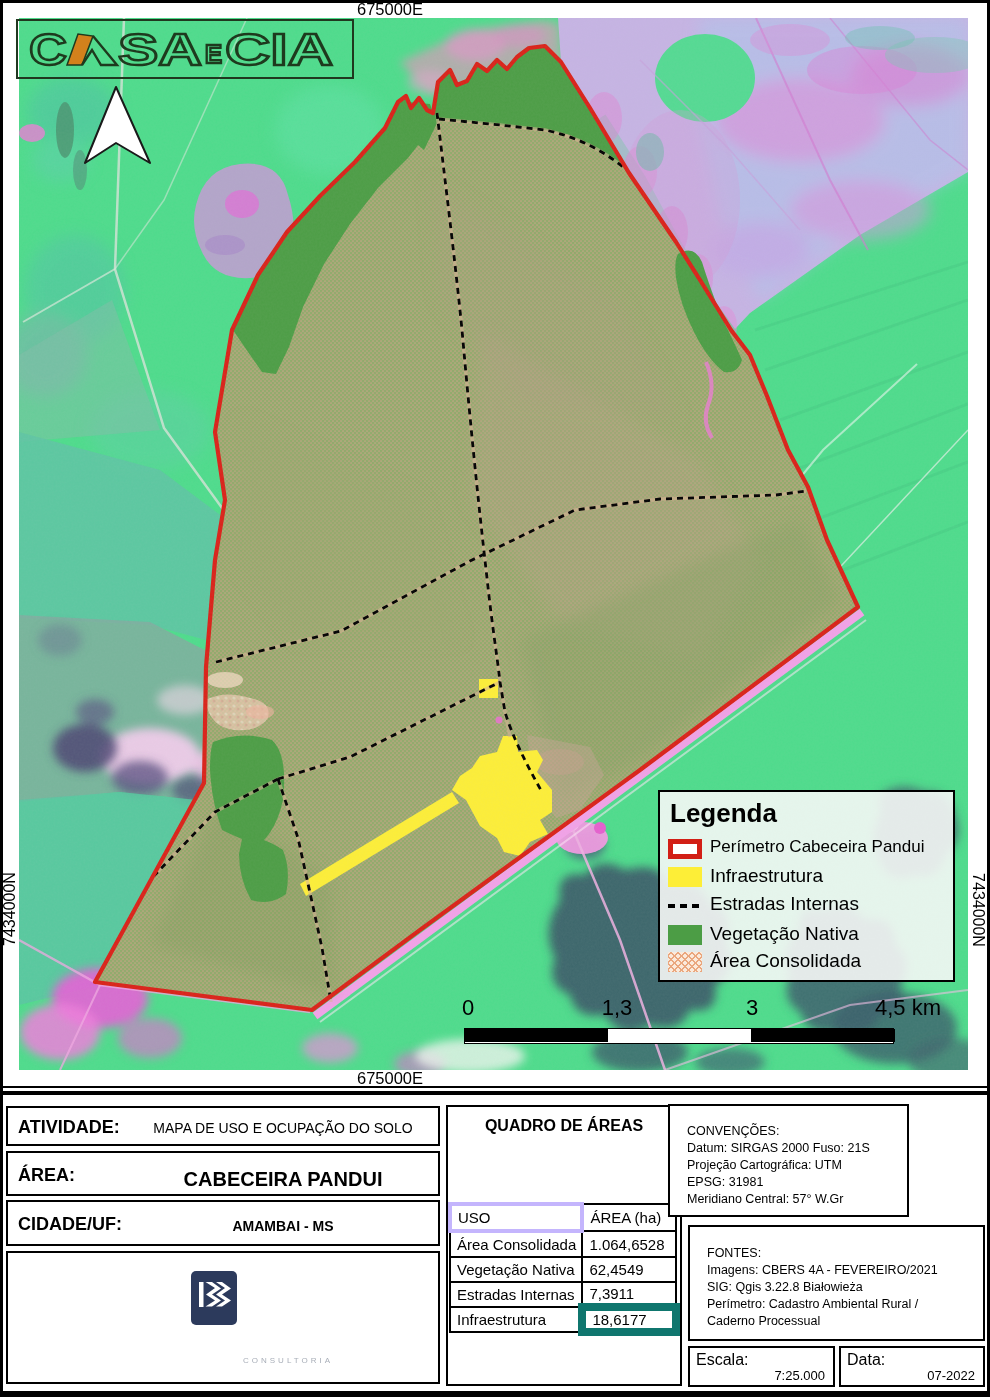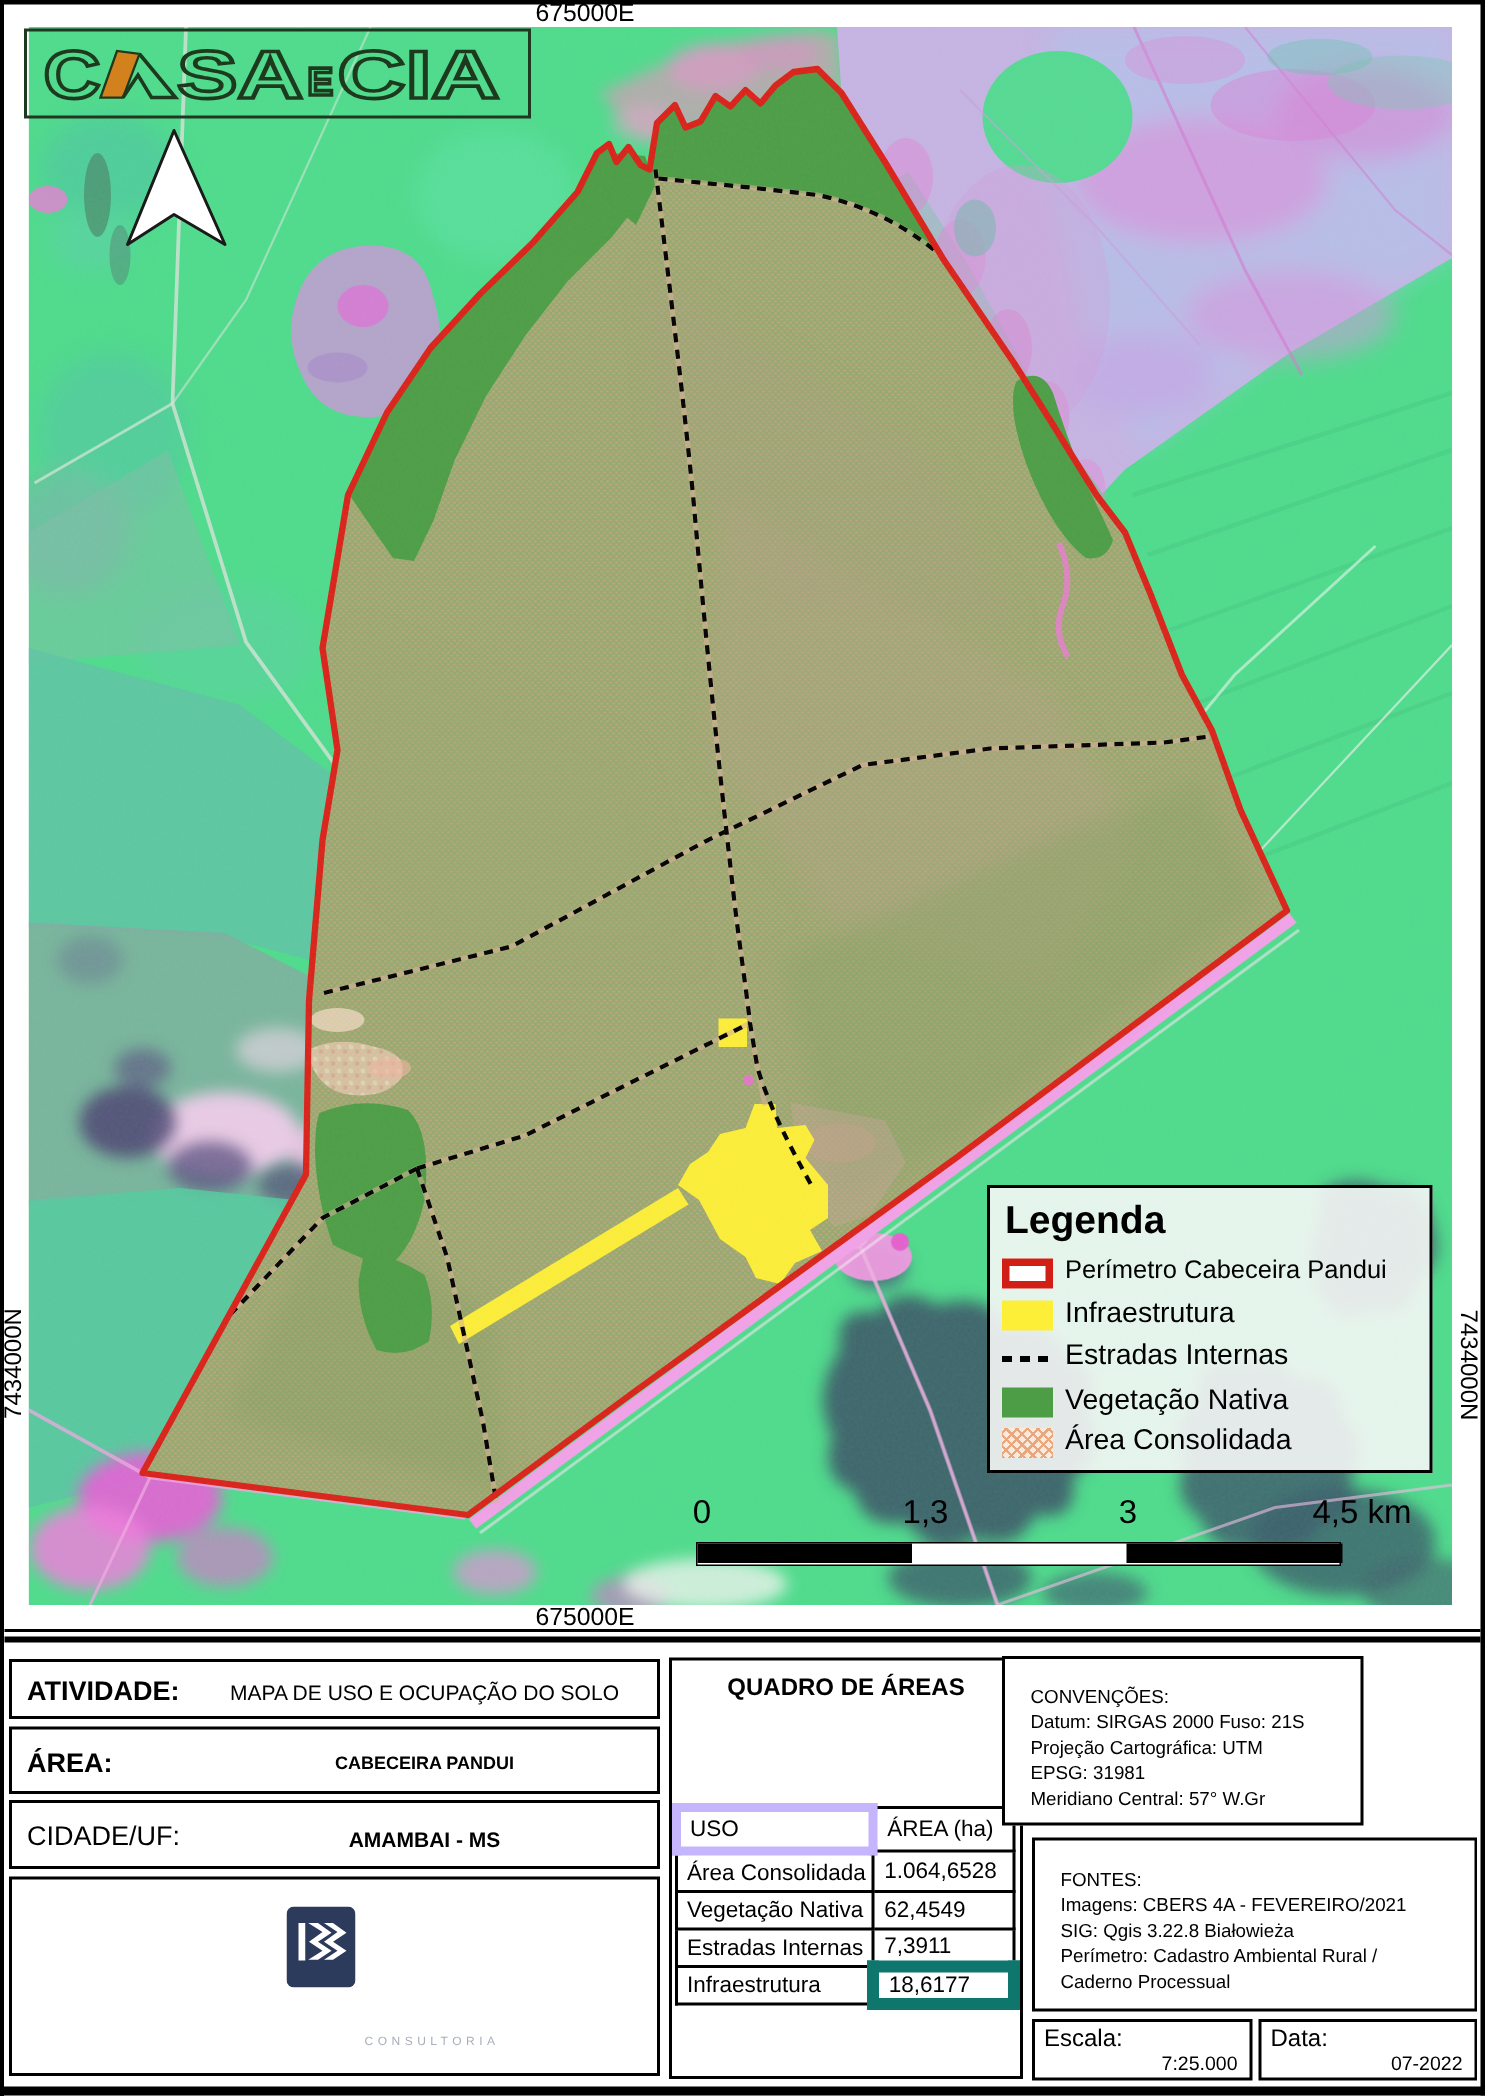--- a/index.html
+++ b/index.html
@@ -294,25 +294,25 @@
 
 <div class="abs" style="left:3px;top:1090.5px;width:984px;height:4px;background:#000"></div>
 
 <div class="bx" style="left:6px;top:1106px;width:434px;height:40px">
   <div class="abs" style="left:10px;top:9px;font-size:18px;font-weight:bold">ATIVIDADE:</div>
   <div class="abs" style="left:120px;top:12px;width:310px;text-align:center;font-size:14px;font-weight:normal">MAPA DE USO E OCUPAÇÃO DO SOLO</div>
 </div>
 
 <div class="bx" style="left:6px;top:1151px;width:434px;height:45px">
   <div class="abs" style="left:10px;top:12px;font-size:18px;font-weight:bold">ÁREA:</div>
-  <div class="abs" style="left:120px;top:15px;width:310px;text-align:center;font-size:12px;font-weight:bold">CABECEIRA PANDUI</div>
+  <div class="abs" style="left:120px;top:15px;width:310px;text-align:center;font-size:20px;font-weight:bold">CABECEIRA PANDUI</div>
 </div>
 
 <div class="bx" style="left:6px;top:1200px;width:434px;height:46px">
-  <div class="abs" style="left:10px;top:12px;font-size:18px;font-weight:normal">CIDADE/UF:</div>
+  <div class="abs" style="left:10px;top:12px;font-size:18px;font-weight:bold">CIDADE/UF:</div>
   <div class="abs" style="left:120px;top:16px;width:310px;text-align:center;font-size:14px;font-weight:bold">AMAMBAI - MS</div>
 </div>
 
 <div class="bx" style="left:6px;top:1251px;width:434px;height:133px">
 
   <svg class="abs" style="left:183px;top:18px" width="46" height="54" viewBox="0 0 46 54">
     <rect x="0" y="0" width="46" height="54" rx="5" fill="#2c3a5c"></rect>
     <g fill="#fff">
       <rect x="8" y="11" width="4.5" height="25"></rect>
       <path d="M14.5 11 h6.5 l9 6.5 l-9 6 l9 6 l-9 6 h-6.5 l9.5 -6 l-9 -6 l9 -6.5 z"></path>
@@ -323,21 +323,21 @@
 
   <div class="abs" style="left:235px;top:103px;font-size:8px;letter-spacing:3px;color:#a8aeb8;font-family:Liberation Sans, sans-serif">CONSULTORIA</div>
 </div>
 
 <div class="bx" style="left:446px;top:1105px;width:236px;height:281px">
   <div class="abs" style="left:0;top:10px;width:232px;text-align:center;font-size:16px;font-weight:bold">QUADRO DE ÁREAS</div>
 
   <table style="position:absolute;left:0px;top:95px;border-collapse:collapse;font-size:15px" cellspacing="0">
     <tbody>
         <tr>
-          <td style="border:6px solid #c4b5fd;width:136px;height:23px;padding:0 0 0 6px">USO</td>
+          <td style="border:4px solid #c4b5fd;width:136px;height:23px;padding:0 0 0 6px">USO</td>
           <td style="border:2px solid #000;width:89px;padding:0 0 0 6px">ÁREA (ha)</td>
         </tr>
     <tr>
           <td style="border:2px solid #000;height:23px;padding:0 0 0 6px">Área Consolidada</td>
           <td style="border:2px solid #000;padding:0 0 0 6px">1.064,6528</td>
         </tr>
     <tr>
           <td style="border:2px solid #000;height:23px;padding:0 0 0 6px">Vegetação Nativa</td>
           <td style="border:2px solid #000;padding:0 0 0 6px">62,4549</td>
         </tr>

